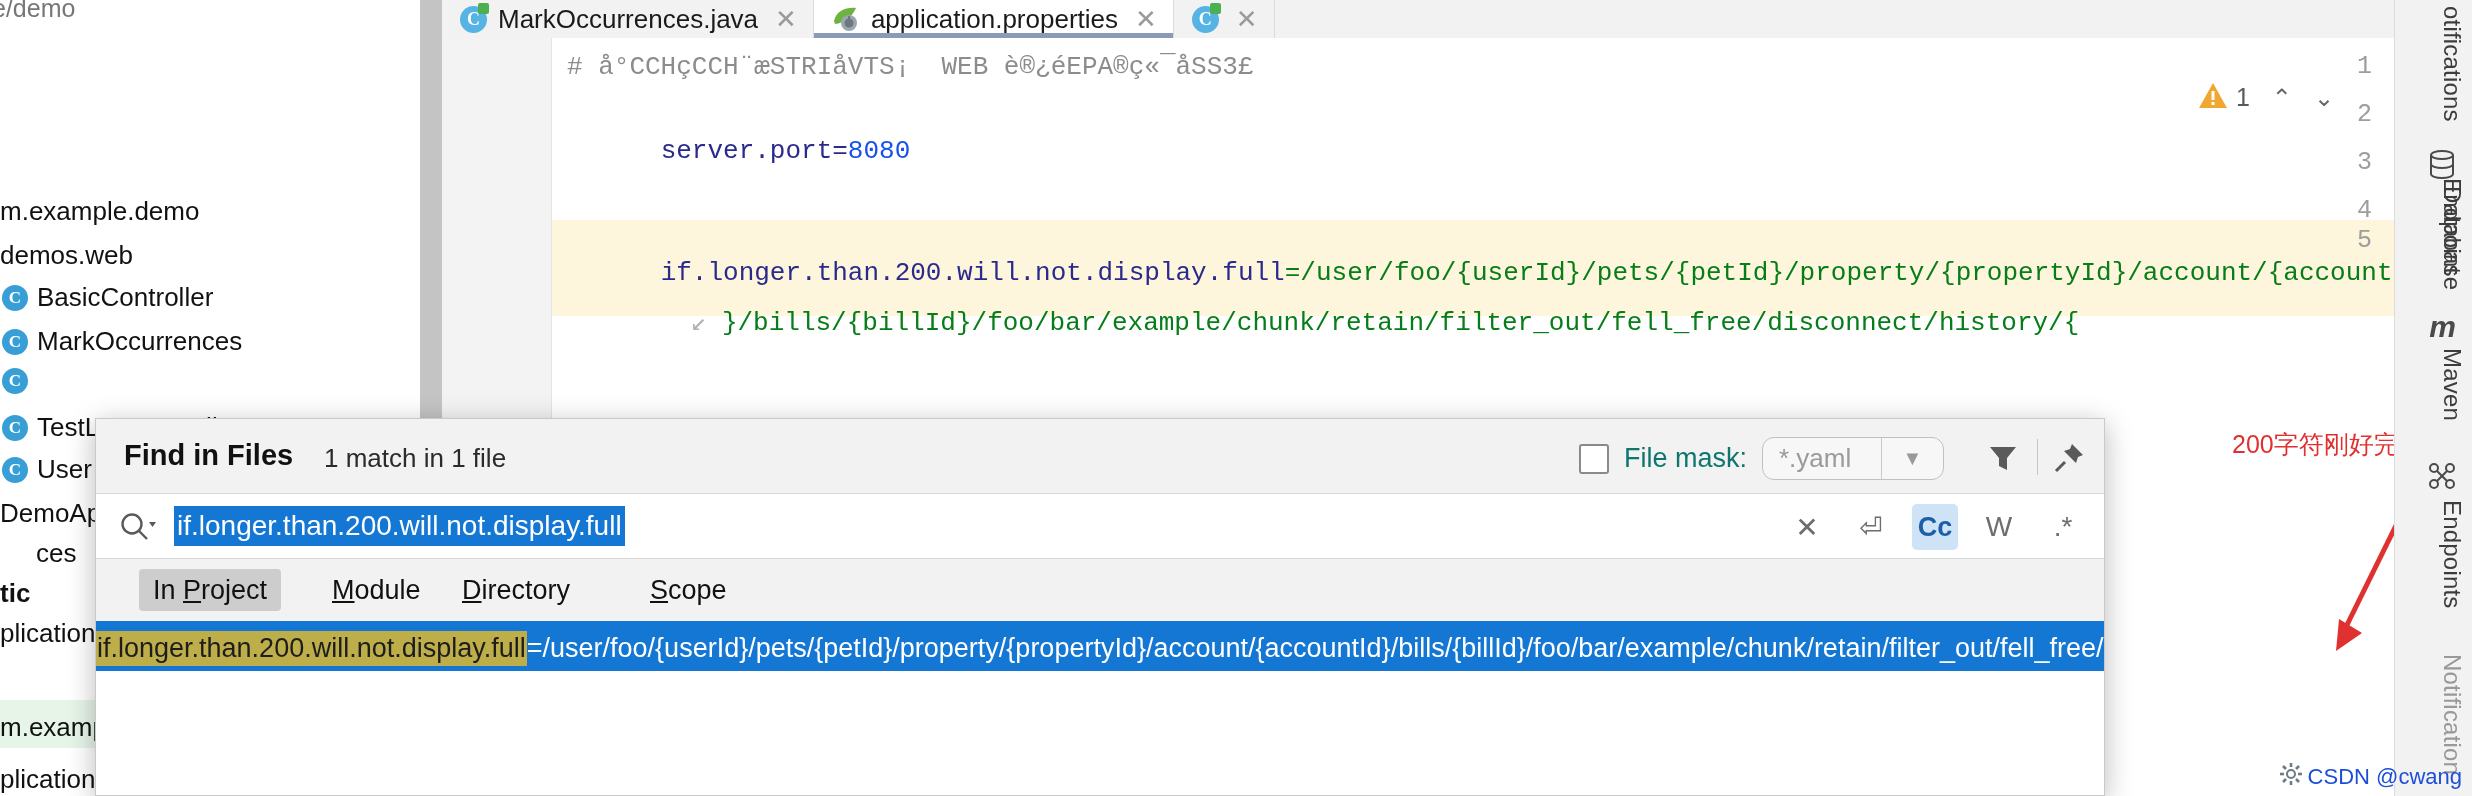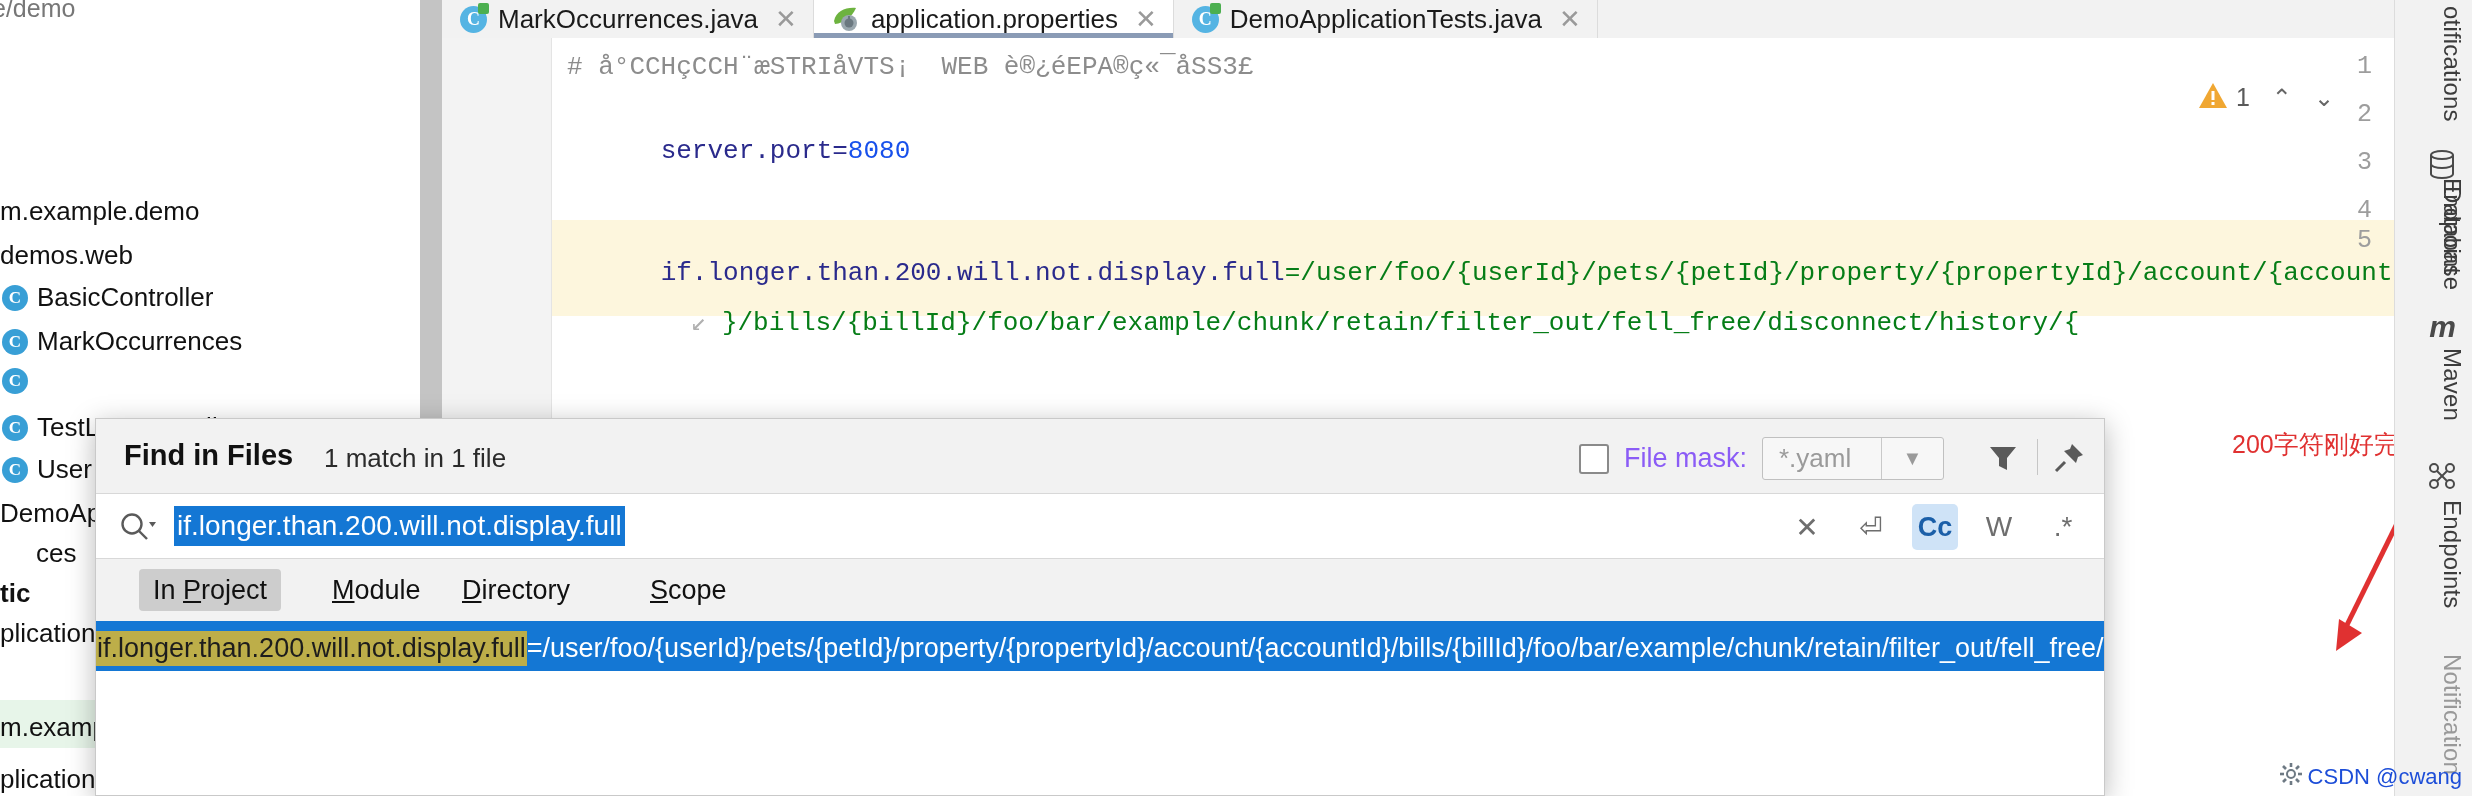--- a/index.html
+++ b/index.html
@@ -112,22 +112,22 @@
   #fd-title {
     position:absolute; left:28px; top:20px; font-size:29px; font-weight:bold; color:#111;text-align:center;
   }
   #fd-subtitle {
     position:absolute; left:228px; top:24px; font-size:26px; color:#2b2b2b;
   }
   #filemask-group {
     position:absolute; right:160px; top:18px; display:flex; align-items:center; gap:15px;
   }
   #fm-check { width:30px;height:30px;border:2px solid #8a8a8a;background:#fff;border-radius:3px; }
-  #fm-label { font-size:27px; color:#8b5cf6; }
-  #fm-combo { display:flex; align-items:stretch; border:1px solid #c0c0c0; border-radius:3px; background:#f7f7f7; }
+  #fm-label { font-size:27px; color:#0f766e; }
+  #fm-combo { display:flex; align-items:stretch; border:1px solid #c0c0c0; border-radius:12px; background:#f7f7f7; }
   #fm-value { padding:5px 16px; font-size:26px; color:#9a9a9a; min-width:118px; }
   #fm-arrow { width:62px; border-left:1px solid #c9c9c9; display:flex;align-items:center;justify-content:center; color:#9a9a9a; font-size:20px; }
   #filter-icon { position:absolute; right:84px; top:22px; }
   #vdiv { position:absolute; right:66px; top:20px; width:1px; height:36px; background:#c6c6c6; }
   #pin-icon { position:absolute; right:18px; top:22px; }
 
   #search-row {
     position:absolute; left:0; top:74px; right:0; height:66px;
     background:#ffffff; border-top:1px solid #d8d8d8; border-bottom:1px solid #d8d8d8;
   }
@@ -233,21 +233,20 @@
           <circle cx="17" cy="18" r="8" fill="#9aa7ae"></circle>
           <circle cx="17" cy="18" r="4.5" fill="#6b7880"></circle>
           <rect x="16" y="11" width="2" height="6" fill="#6b7880"></rect>
         </svg>
       </span>
       <span>application.properties</span>
       <span class="x">✕</span>
     </div>
     <div class="tab inactive">
       <span class="ic-java">C</span>
-      <span>DemoApplicationTests.java</span>
       <span class="x">✕</span>
     </div>
   </div>
 
   <div id="code-area">
     <div id="gutter"></div>
 
     <div id="hl-row-1" style="top:182px; height:48px;"></div>
     <div id="hl-row-2" style="top:230px; height:48px;"></div>
 

